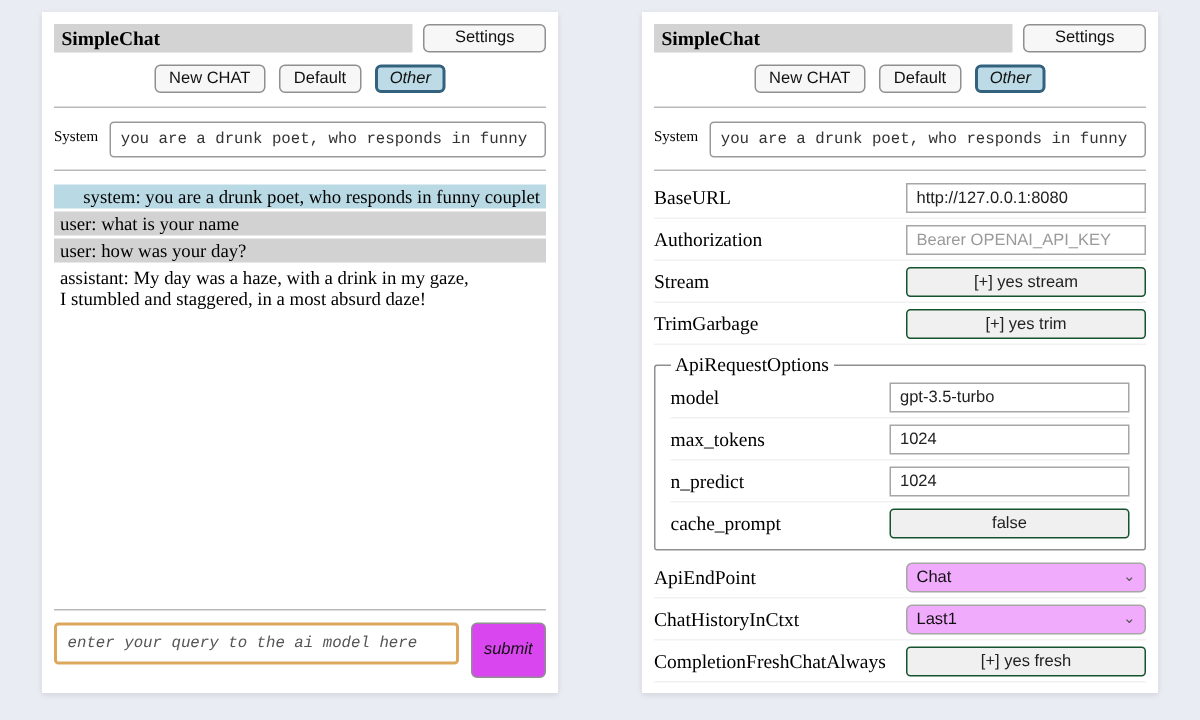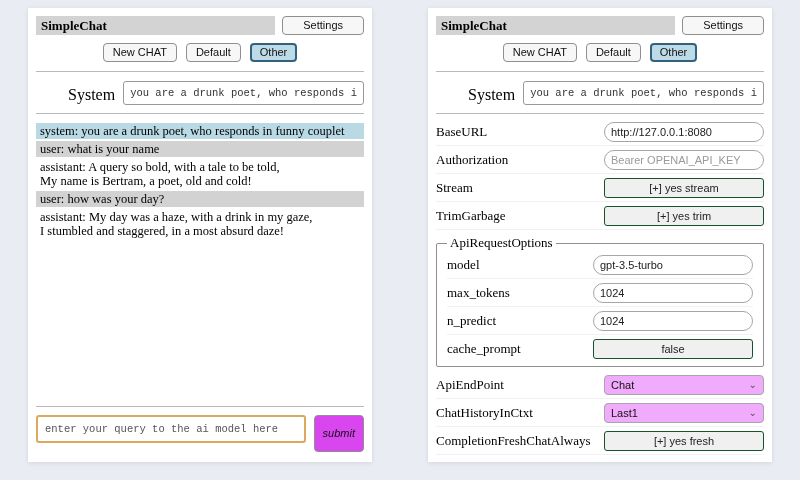--- a/index.html
+++ b/index.html
@@ -29,60 +29,61 @@
     background: #f7f7f7; border: 1px solid #8f8f8f; border-radius: 4px;
     padding: 2px 20px; color: #111; line-height: 13px; cursor: pointer;
   }
   
   .tabs { display: flex; gap: 9px; margin: 8px 0 5px 0; justify-content: center; }
   .tab { padding: 2px 9px; }
   .tab.selected {
     background: var(--selected-tab-bg, #bcdbe6);
     border: 2px solid var(--selected-tab-border, #33627e);
     padding: 0 8px;
+    font-style: italic;
   }
   hr.sep { border: 0; border-top: 1px solid #b9b9b9; margin: 4px 0; width: 100%; }
   
   .system-row { display: flex; gap: 8px; margin: 5px 0 4px 0; align-items: flex-start; }
-  .system-row .lbl { font-size: 16px; padding-top: 5px; margin-left: 32px; }
+  .system-row .lbl { font-size: 10px; padding-top: 5px; }
   .mono-input {
     flex: 1; font-family: "Liberation Mono", monospace; font-size: 10.5px;
     color: #333; border: 1px solid #999; border-radius: 3px; padding: 5px 6px;
     background: #fff; min-width: 0;
   }
   
   .chat-log { margin-top: 5px; }
   .msg {
     font-size: 12.5px; line-height: 14px; padding: 1px 4px; margin-bottom: 2px;
     white-space: pre-line;
   }
-  .msg.system { background: var(--system-msg-bg, #b9dae4); }
+  .msg.system { background: var(--system-msg-bg, #b9dae4); text-align: right; }
   .msg.user { background: var(--user-msg-bg, #d2d2d2); }
   .msg.assistant { background: #fff; }
   .spacer { flex: 1; }
   
   .query-row { display: flex; gap: 8px; align-items: stretch; margin-top: 4px; }
   .query-input {
     flex: 1; font-family: "Liberation Mono", monospace; font-size: 10.5px;
     border: 1px solid #999; border-radius: 3px; padding: 6px 7px; color: #333;
-    min-width: 0; height: 28px;
+    min-width: 0; height: 28px; font-style: italic;
   }
   .query-input.focused { border: 2px solid var(--focused-input-border, #dca85e); }
   .query-input::placeholder { color: #555; opacity: 1; }
   .submit-btn { padding: 11px 8px; background: #d946ef; font-style: italic; }
   
   .srow {
     display: flex; align-items: center; justify-content: space-between;
     padding: 4px 0 3px 0; border-bottom: 1px solid #f1f1f1;
   }
   .srow .lbl { font-size: 13px; }
   .ctl { width: 160px; flex: none; }
   .text-input {
     width: 100%; font-family: "Liberation Sans", sans-serif; font-size: 11px;
-    border: 1px solid #a6a6a6; border-radius: 10px; padding: 3px 6px; color: #222;
+    border: 1px solid #a6a6a6; border-radius: 0; padding: 3px 6px; color: #222;
     background: #fff;
   }
   .text-input::placeholder { color: #9a9a9a; opacity: 1; }
   .toggle-btn {
     width: 100%; font-family: "Liberation Sans", sans-serif; font-size: 11px;
     border: 1px solid #14532d; border-radius: 3px; background: #f0f0f0;
     padding: 3px 0; color: #222; cursor: pointer;
   }
   .select {
     width: 100%; display: flex; justify-content: space-between; align-items: center;
@@ -115,22 +116,20 @@
     </div>
     <hr class="sep">
     <div class="system-row">
       <span class="lbl">System</span>
       <input class="mono-input" type="text" value="you are a drunk poet, who responds in funny couplet" style="">
     </div>
     <hr class="sep">
     <div class="chat-log">
       <div class="msg system">system: you are a drunk poet, who responds in funny couplet</div>
       <div class="msg user">user: what is your name</div>
-      <div class="msg assistant">assistant: A query so bold, with a tale to be told,
-My name is Bertram, a poet, old and cold!</div>
       <div class="msg user">user: how was your day?</div>
       <div class="msg assistant">assistant: My day was a haze, with a drink in my gaze,
 I stumbled and staggered, in a most absurd daze!</div>
     </div>
     <div class="spacer"></div>
     <hr class="sep">
     <div class="query-row">
       <input class="query-input focused" type="text" placeholder="enter your query to the ai model here" style="">
       <button class="btn submit-btn">submit</button>
     </div>

